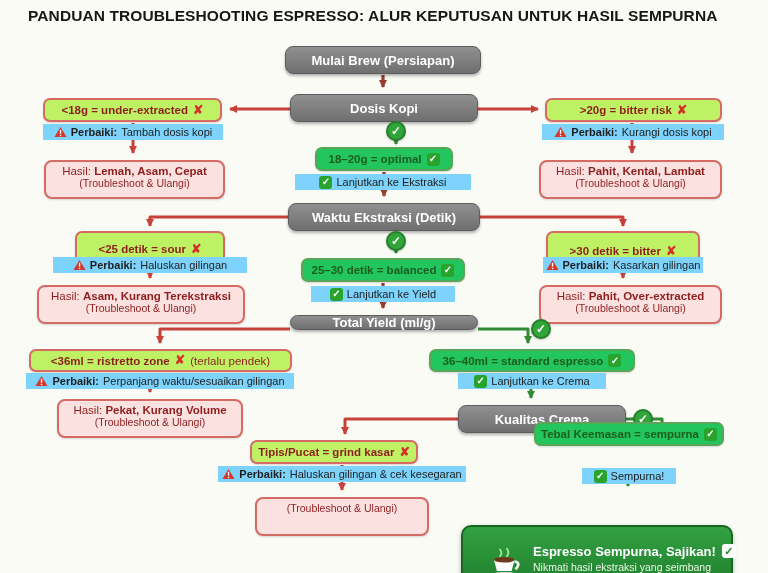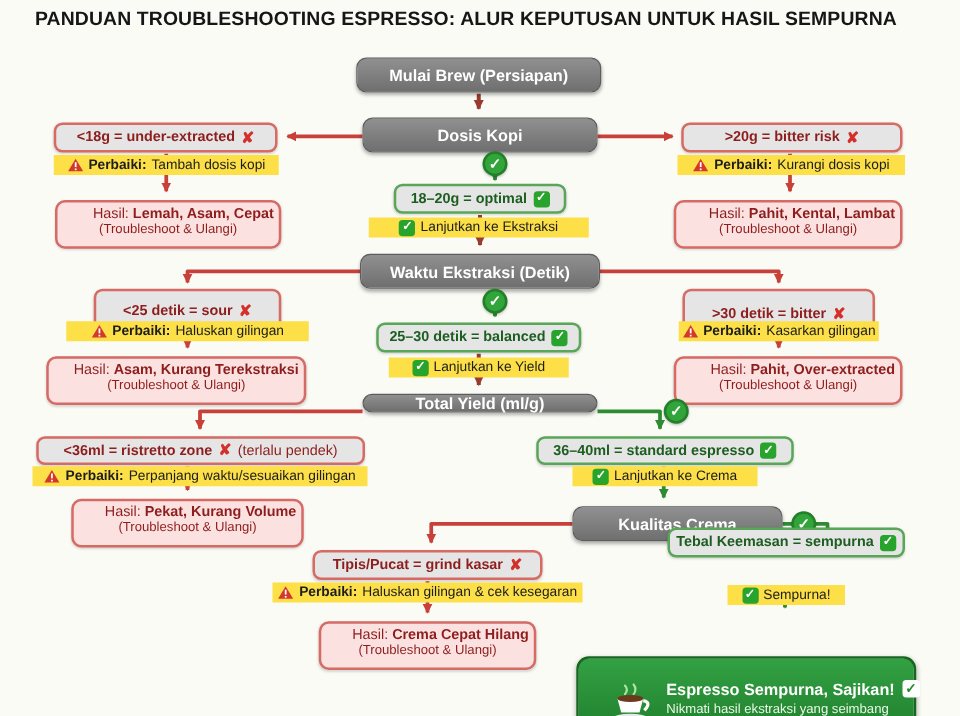--- a/index.html
+++ b/index.html
@@ -15,46 +15,46 @@
     font-size:15.5px; font-weight:800; color:#161616; letter-spacing:.1px;
   }
   .decision {
     background:linear-gradient(180deg,#909090,#6f6f6f);
     color:#fff; font-weight:bold; font-size:13px;
     border-radius:8px; border:1px solid #5d5d5d;
     display:flex; align-items:center; justify-content:center;
     box-shadow:0 2px 3px rgba(0,0,0,.3); white-space:nowrap;
   }
   .cond {
-    background:#e5e5e5; border:2px solid #d66a64; color:#8e1d1d;
+    background:#bef264; border:2px solid #d66a64; color:#8e1d1d;
     font-weight:bold; font-size:11.5px; border-radius:7px;
     display:flex; align-items:center; justify-content:center; gap:5px;
     box-shadow:0 1px 2px rgba(0,0,0,.15); white-space:nowrap;
   }
-  .cond.ok { background:#e5e5e5; border-color:#58a658; color:#1c5e20; }
+  .cond.ok { background:#22c55e; border-color:#58a658; color:#1c5e20; }
   .cpost { font-weight:normal; }
   .x { color:#d3302a; font-weight:900; font-size:12.5px; line-height:1; }
   .chk {
     width:13px; height:13px; background:#28a42d; border-radius:3px;
     color:#fff; font-size:10px; font-weight:bold; line-height:1;
     display:inline-flex; align-items:center; justify-content:center; flex:0 0 auto;
   }
   .fix, .next {
-    font-size:11px; color:#1d1d1d; background:#fde047;
+    font-size:11px; color:#1d1d1d; background:#7dd3fc;
     display:flex; align-items:center; justify-content:center; gap:4px;
     white-space:nowrap;
   }
   .fix b { font-weight:bold; }
   .warn svg { display:block; }
   .result {
     background:#fbe2e1; border:2px solid #d66a64; color:#8e1d1d;
     border-radius:8px; text-align:center; font-size:11.5px; padding:3px 4px;
     box-shadow:0 1px 2px rgba(0,0,0,.15);
   }
-  .result .r1 { white-space:nowrap;text-align:right; }
+  .result .r1 { white-space:nowrap; }
   .result .rval { font-weight:bold; }
   .result .sub { font-size:10.5px; }
   .circle {
     width:20px; height:20px; border-radius:50%;
     background:#32a53a; border:2px solid #237f2a; color:#fff;
     font-size:12px; font-weight:bold;
     display:flex; align-items:center; justify-content:center;
     box-shadow:0 1px 2px rgba(0,0,0,.25);
   }
   .final {
@@ -290,21 +290,21 @@
     <div class="sub">(Troubleshoot &amp; Ulangi)</div>
   </div>
 
   <div class="decision node" style="left:458px;top:405px;width:168px;height:28px">
     <span>Kualitas Crema</span>
   </div>
   <div class="circle node" style="left:633px;top:409px">
       <span>✓</span>
     </div>
 
-  <div class="cond node" style="left:250px;top:440px;width:184px;height:24px">
+  <div class="cond node" style="left:250px;top:440px;width:168px;height:24px">
     <span>Tipis/Pucat = grind kasar</span>
     <span class="x">✘</span>
   </div>
   <div class="cond ok node" style="left:534px;top:422px;width:190px;height:24px">
     <span>Tebal Keemasan = sempurna</span>
     <span class="chk">✓</span>
   </div>
   <div class="fix node" style="left:218px;top:466px;width:248px;height:16px">
     <span class="warn">
         <svg width="13" height="12" viewBox="0 0 14 12">
@@ -314,24 +314,20 @@
         </svg>
       </span>
     <b>Perbaiki:</b>
     <span>Haluskan gilingan &amp; cek kesegaran</span>
   </div>
   <div class="next node" style="left:582px;top:468px;width:94px;height:16px">
     <span class="chk">✓</span>
     <span>Sempurna!</span>
   </div>
   <div class="result node" style="left:255px;top:497px;width:174px;height:39px">
-    <div class="r1">
-      <span>Hasil:</span>
-      <span class="rval">Crema Cepat Hilang</span>
-    </div>
     <div class="sub">(Troubleshoot &amp; Ulangi)</div>
   </div>
 
   <div class="final node" style="left:461px;top:493px;width:272px;height:69px">
     <span class="cup">
       <svg width="38" height="36" viewBox="0 0 44 40">
         <path d="M15 2 q3.5 4 0 8" stroke="#a9e6a0" stroke-width="2" fill="none" stroke-linecap="round"></path>
         <path d="M23 1 q3.5 4.5 0 9" stroke="#a9e6a0" stroke-width="2" fill="none" stroke-linecap="round"></path>
         <ellipse cx="20" cy="32" rx="16" ry="4" fill="#e8e8e8"></ellipse>
         <path d="M8 14 h24 l-3.5 13 h-17 z" fill="#fdfdfd"></path>

